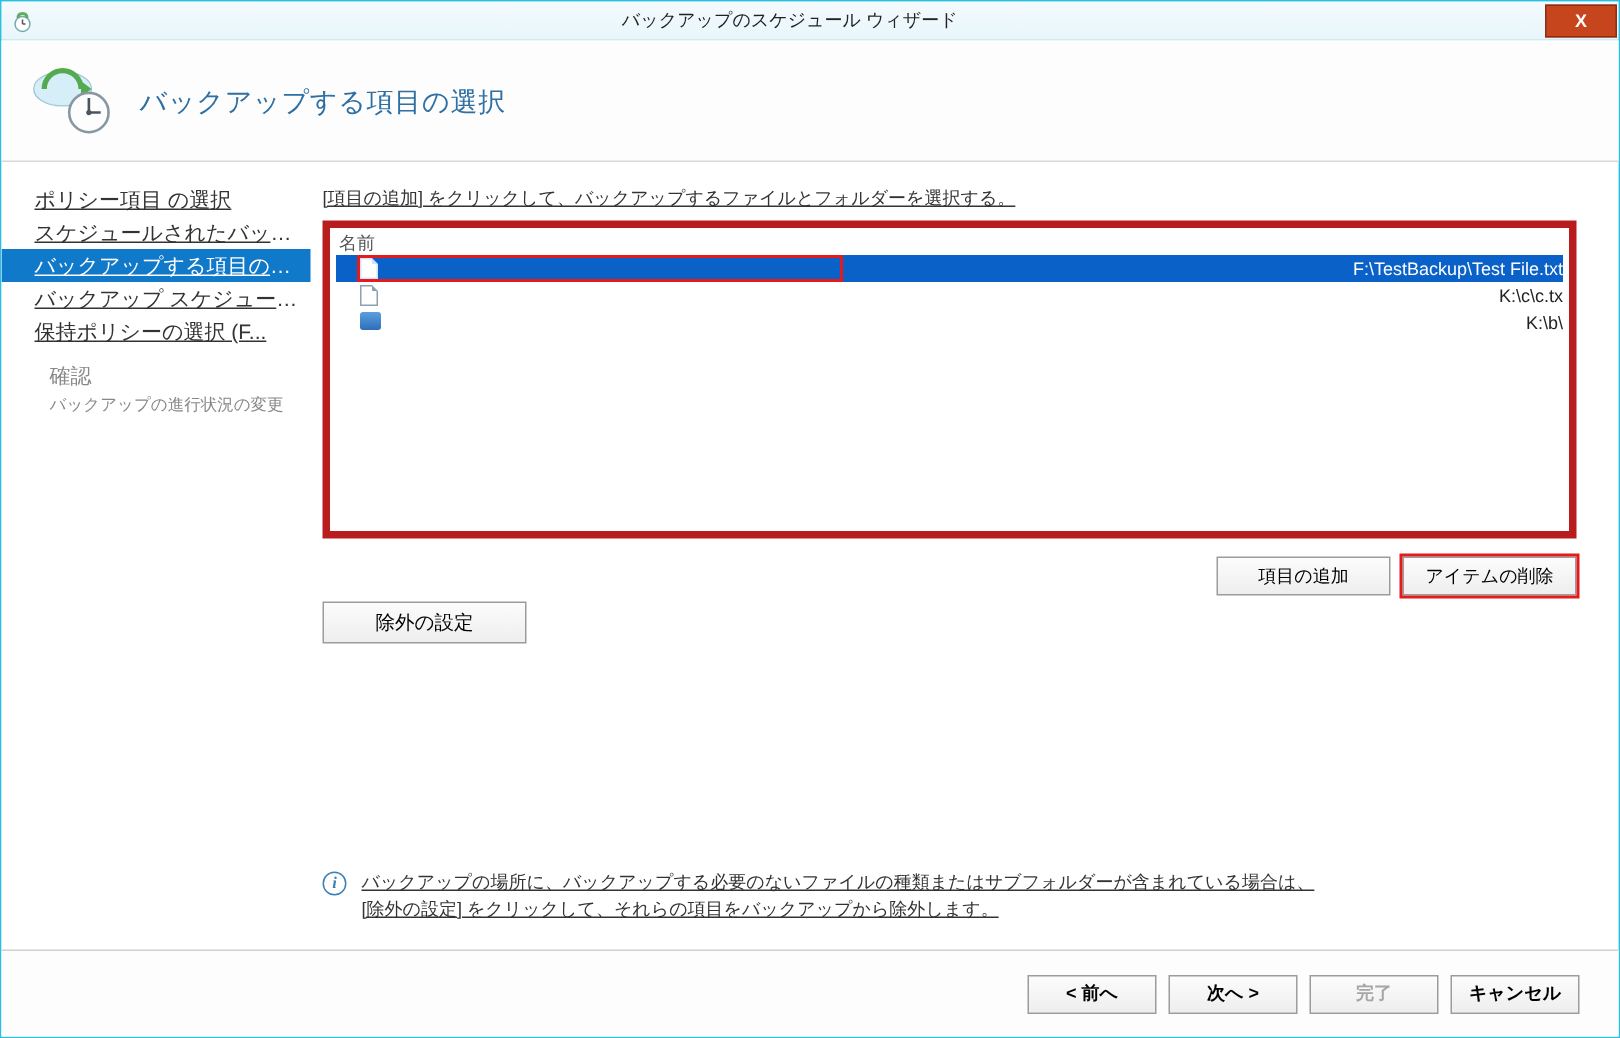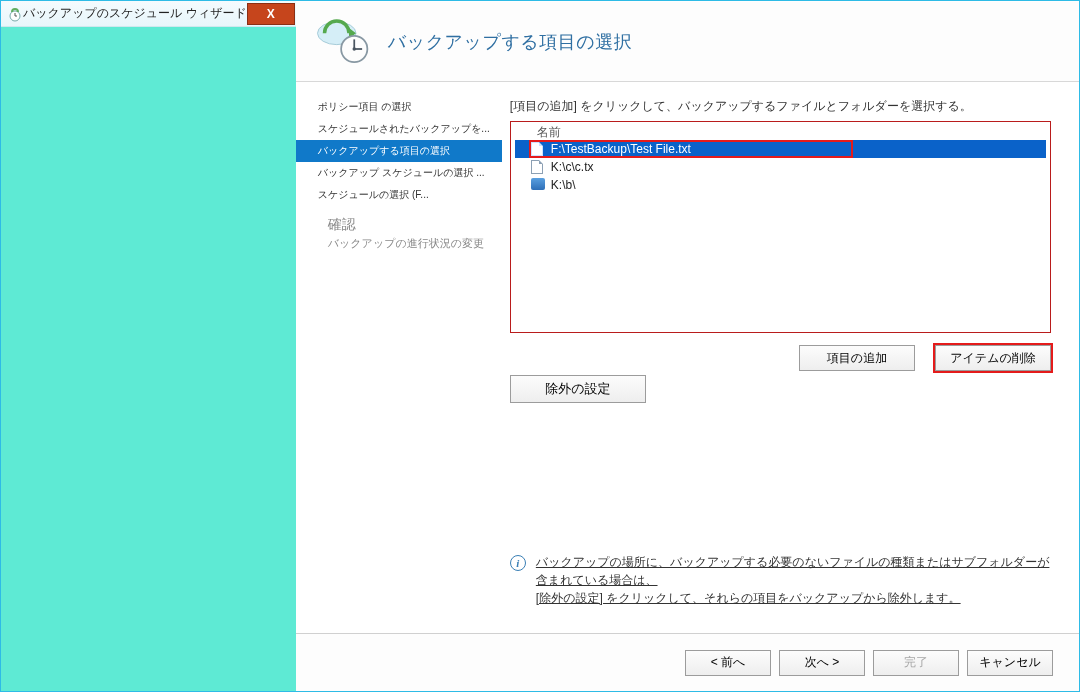--- a/index.html
+++ b/index.html
@@ -1,21 +1,21 @@
 <!DOCTYPE html>
 <html><head>
 <meta charset="utf-8">
 <style>
   * { box-sizing: border-box; }
   html, body { margin: 0; padding: 0; font-family: "Meiryo UI", "Segoe UI", Arial, sans-serif; font-size: 12px; }
   .window {
     width: 1080px; height: 692px;
     border: 1px solid #2ebbe6;
     background: #5eead4;
-    display: flex; flex-direction: row;
+    display: flex; flex-direction: column;
     position: relative;
   }
   .titlebar {
     height: 26px;
     background: linear-gradient(#f4fbfe,#e8f6fb);
     border-bottom: 1px solid #d0e8ee;
     display: flex; align-items: center;
     position: relative;
   }
   .title-icon {
@@ -65,84 +65,85 @@
   }
   .sidebar {
     width: 206px;
     background: #fff;
     padding-top: 14px;
   }
   .side-item {
     height: 22px;
     line-height: 22px;
     padding-left: 22px;
-    font-size: 10px;
+    font-size: 14px;
     color: #333;
     white-space: nowrap; overflow: hidden; text-overflow: ellipsis;
     cursor: pointer;
+    text-decoration: underline;
   }
   .side-item.active {
     background: #1079c9;
     color: #fff;
   }
   .side-confirm {
     margin-top: 10px;
     padding-left: 32px;
     color: #888;
   }
   .side-confirm .confirm-title { font-size: 14px; }
   .side-confirm .confirm-sub { font-size: 11px; margin-top: 2px; }
   .content {
     flex: 1;
     padding: 16px 28px 10px 8px;
     display: flex; flex-direction: column;
     position: relative;
   }
-  .instr { color: #333; font-size: 12px; margin-bottom: 6px; }
+  .instr { color: #333; font-size: 12px; margin-bottom: 6px; text-decoration: underline; }
   .list-frame {
-    border: 1px solid #b91c1c;
+    border: 5px solid #b91c1c;
     height: 212px;
     background: #fff;
     position: relative;
-    padding-left: 20px;
   }
   .list-header {
     height: 16px;
     padding: 2px 6px 0 6px;
     color: #555; font-size: 12px;
   }
   .list-body {
     position: absolute;
     top: 18px; left: 4px; right: 4px; bottom: 4px;
   }
   .list-row {
     height: 18px;
     display: flex; align-items: center;
     padding-left: 16px;
     font-size: 12px;
     color: #222;
     position: relative;
+    justify-content: space-between;
   }
   .list-row .icon { width: 16px; height: 14px; margin-right: 4px; display:inline-block; }
   .list-row.selected {
     background: #0a62c9;
     color: #fff;
   }
   .selected-outline {
     position: absolute;
     top: 18px; left: 18px;
     width: 324px; height: 18px;
     border: 2px solid #e41b1b;
     pointer-events: none;
   }
   .btn-row-1 {
     margin-top: 12px;
     display: flex;
     justify-content: flex-end;
-    gap: 20px;
+    gap: 8px;
   }
   .btn-row-2 {
     margin-top: 4px;
     display: flex;
     justify-content: flex-start;
   }
   button.std {
     height: 26px; min-width: 116px;
     background: linear-gradient(#fcfcfc,#eee);
     border: 1px solid #9c9c9c;
@@ -180,20 +181,21 @@
     justify-content: flex-end;
     padding-right: 26px;
     gap: 8px;
   }
   button.nav {
     height: 26px; min-width: 86px;
     background: linear-gradient(#fcfcfc,#eee);
     border: 1px solid #9c9c9c;
     font-family: inherit; font-size: 12px;
     cursor: pointer;
+    font-weight: bold;
   }
   button.nav:disabled {
     color: #a7a7a7;
     cursor: default;
   }
   
   .file-ico {
     width:12px; height:14px;
     background:#fff;
     border:1px solid #8ca0b4;
@@ -244,21 +246,21 @@
       <div class="page-title">バックアップする項目の選択</div>
     </div>
 
     <div class="mid">
 
       <div class="sidebar">
         <div class="side-item">ポリシー項目 の選択</div>
         <div class="side-item">スケジュールされたバックアップを...</div>
         <div class="side-item active">バックアップする項目の選択</div>
         <div class="side-item">バックアップ スケジュールの選択 ...</div>
-        <div class="side-item">スケジュールの選択 (F...</div>
+        <div class="side-item">保持ポリシーの選択 (F...</div>
         <div class="side-confirm">
           <div class="confirm-title">確認</div>
           <div class="confirm-sub">バックアップの進行状況の変更</div>
         </div>
       </div>
 
       <div class="content">
 
         <div class="instr">[項目の追加] をクリックして、バックアップするファイルとフォルダーを選択する。</div>
 

